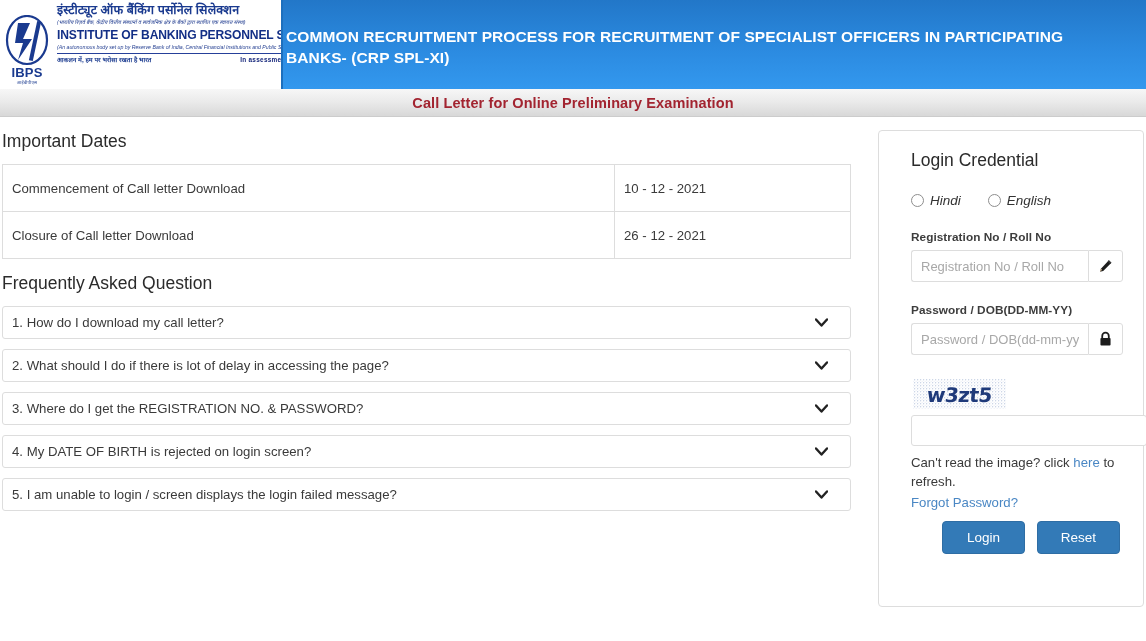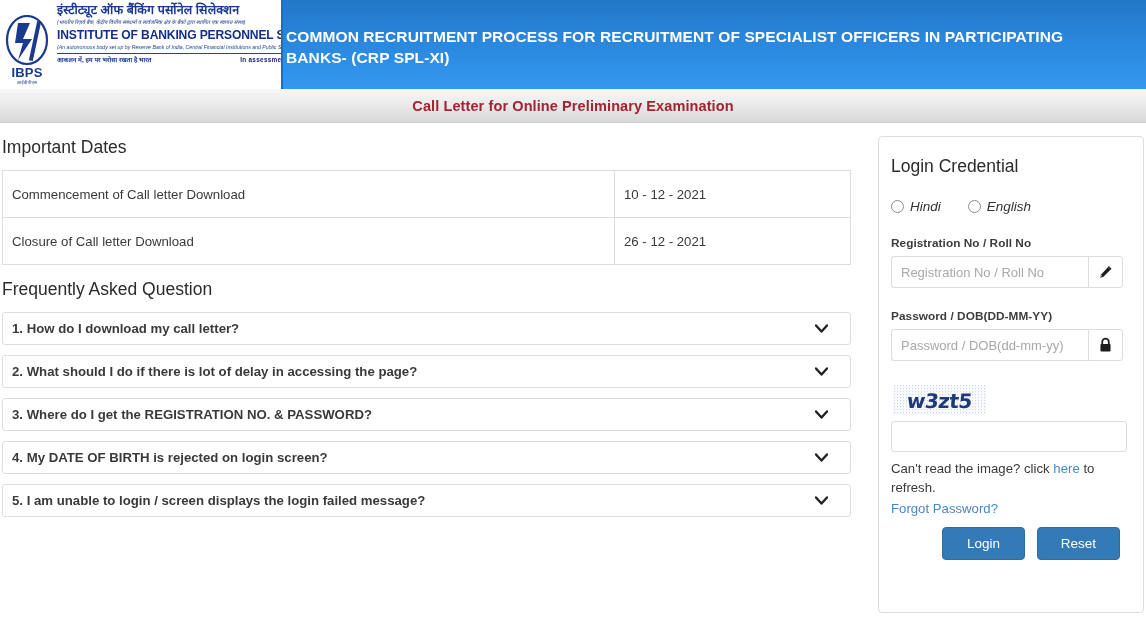--- a/index.html
+++ b/index.html
@@ -131,21 +131,21 @@
     padding: 26px 44px 0 286px;
     letter-spacing: 0.1px;
     position: absolute;
     left: 0; top: 0; right: 15px;
     pointer-events: none;
   }
 
   
   .subtitle-bar {
     width: 1146px;
-    height: 34px;
+    height: 28px;
     background: linear-gradient(180deg, #f7f7f7 0%, #ebebeb 45%, #d8d8d8 100%);
     display: flex;
     align-items: center;
     justify-content: center;
     border-bottom: 1px solid #cccccc;
   }
   .subtitle-text {
     color: #a22430;
     font-weight: bold;
     font-size: 14.5px;
@@ -200,40 +200,39 @@
     margin: 0 0 10px 2px;
     height: 33px;
     border: 1px solid #dddddd;
     border-radius: 3px;
     background: #ffffff;
     display: flex;
     align-items: center;
     justify-content: space-between;
     padding: 0 22px 0 9px;
     cursor: pointer;
-    font-weight: bold;
   }
   .faq-q {
     font-size: 13.2px;
     color: #3a3a3a;
   }
   .chev {
     width: 14px; height: 14px;
     flex: 0 0 14px;
     display: flex; align-items: center; justify-content: center;
   }
 
   
   .login-panel {
     width: 266px;
     min-height: 477px;
     border: 1px solid #dddddd;
     border-radius: 4px;
     background: #ffffff;
-    padding: 18px 20px 18px 12px;
+    padding: 18px 20px 18px 32px;
   }
   .login-title {
     font-size: 17.5px;
     color: #2b2b2b;
     margin: 0 0 22px 0;
     font-weight: normal;
     line-height: 22px;
   }
   .radio-row {
     display: flex;

